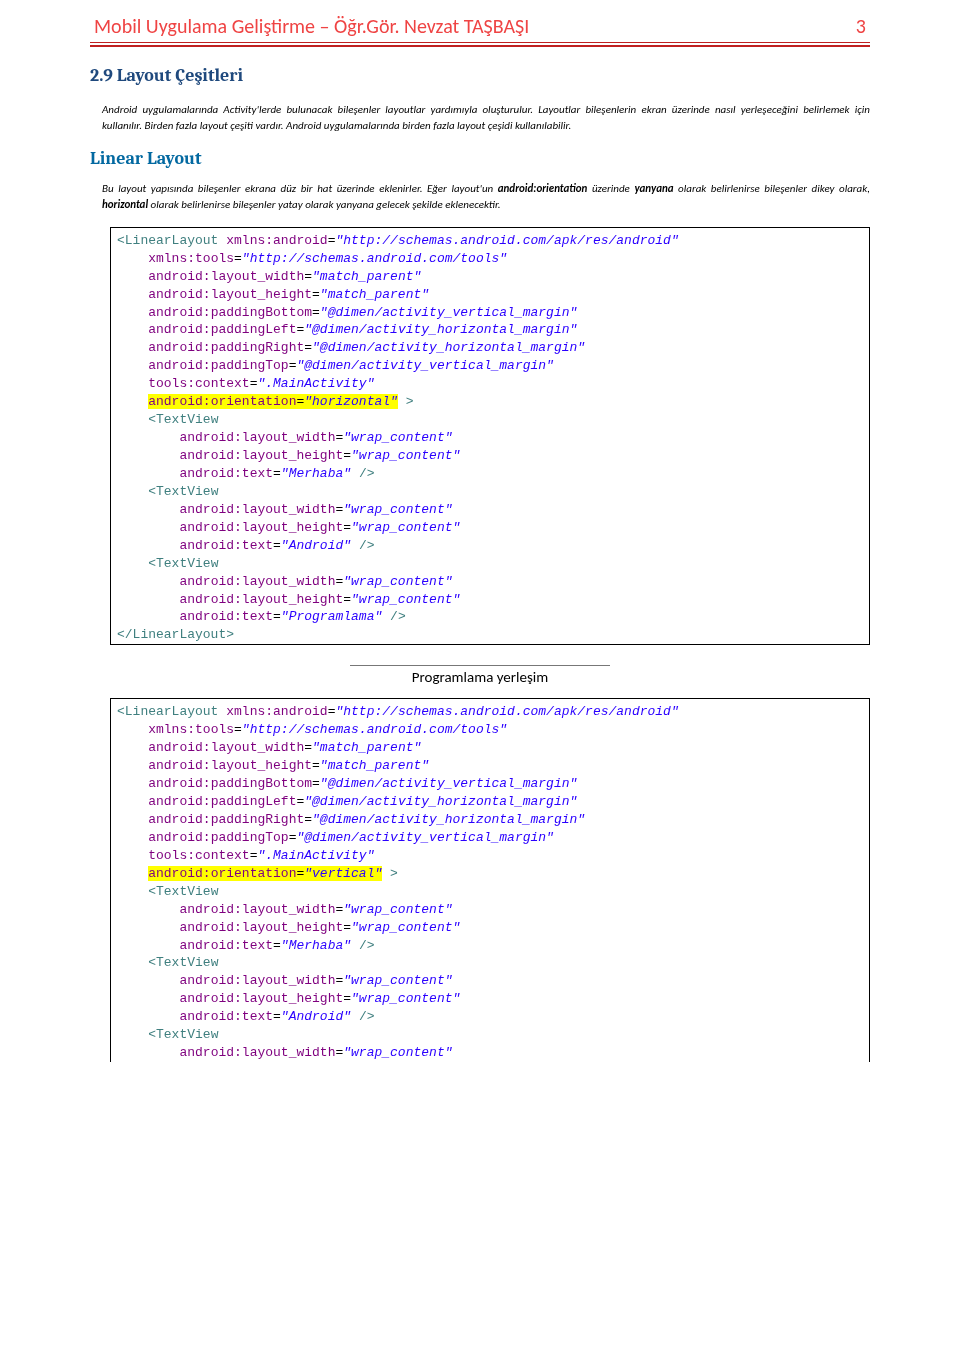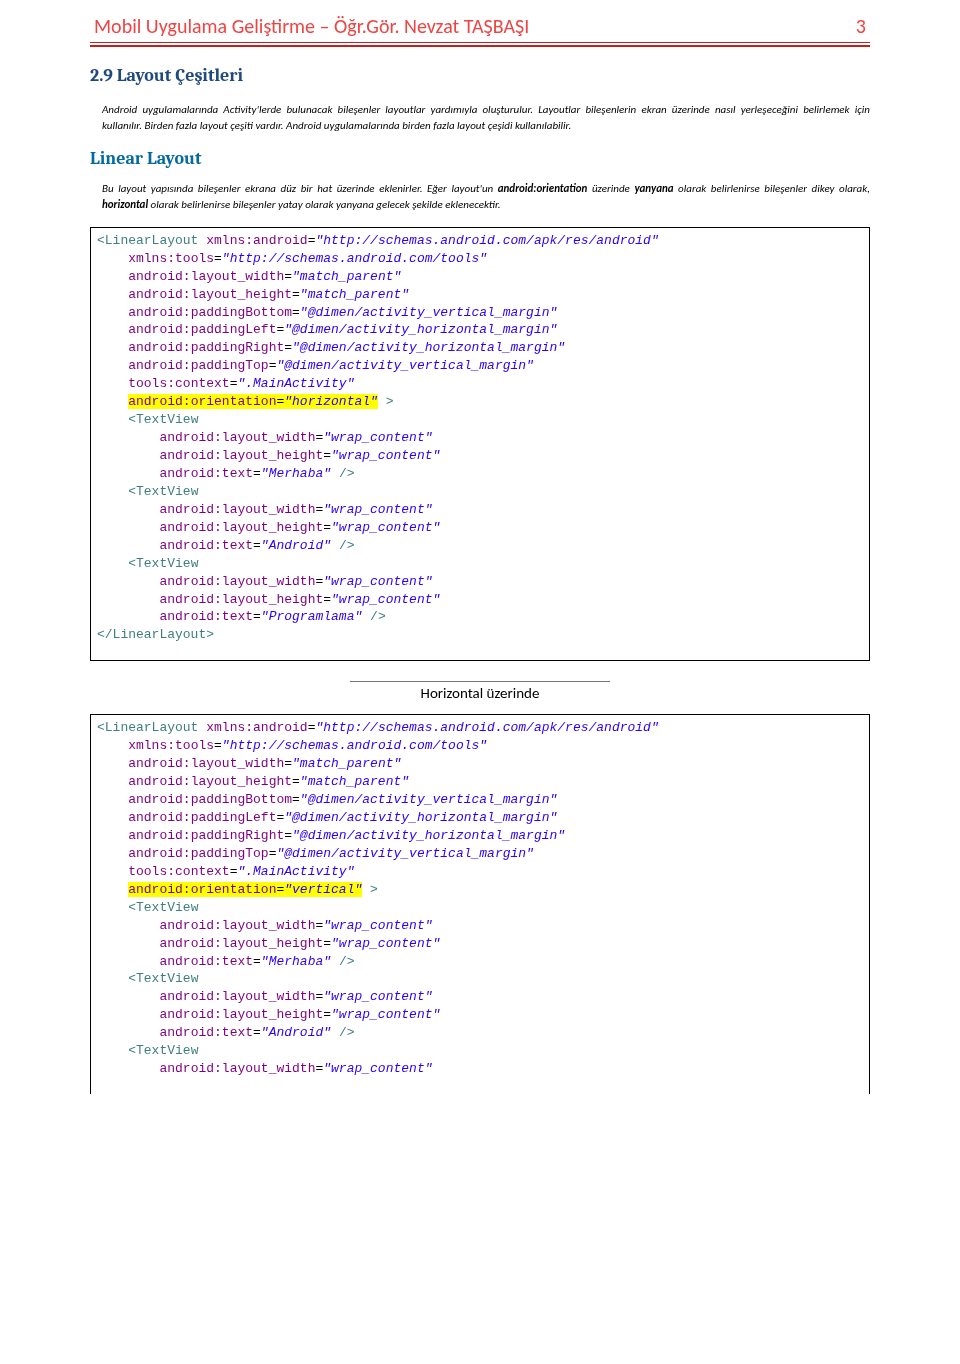--- a/index.html
+++ b/index.html
@@ -48,24 +48,25 @@
     color: #0369a1;
     font-size: 18px;
     font-weight: 700;
     margin: 6px 0 12px 0;
   }
   .code-box {
     border: 1px solid #000;
     font-family: Consolas, "Courier New", monospace;
     font-size: 13px;
     line-height: 1.38;
-    padding: 4px 6px 16px 6px;
+    padding: 4px 6px 0 6px;
     margin-bottom: 20px;
     white-space: pre;
     overflow: hidden;
+    margin-left: 20px;
   }
   .code-box .c-tag   { color: #3f7f7f; }
   .code-box .c-attr  { color: #7f007f; }
   .code-box .c-val   { color: #2a00ff; font-style: italic; }
   .code-box .c-text  { color: #000; }
   .code-box .hl { background: #ffff00; }
   .emu-divider {
     width: 260px;
     height: 1px;
     background: #777;
@@ -127,21 +128,21 @@
         <span class="c-attr">android:layout_height</span><span class="c-text">=</span><span class="c-val">"wrap_content"</span>
         <span class="c-attr">android:text</span><span class="c-text">=</span><span class="c-val">"Android"</span><span class="c-tag"> /&gt;</span>
     <span class="c-tag">&lt;TextView</span>
         <span class="c-attr">android:layout_width</span><span class="c-text">=</span><span class="c-val">"wrap_content"</span>
         <span class="c-attr">android:layout_height</span><span class="c-text">=</span><span class="c-val">"wrap_content"</span>
         <span class="c-attr">android:text</span><span class="c-text">=</span><span class="c-val">"Programlama"</span><span class="c-tag"> /&gt;</span>
 <span class="c-tag">&lt;/LinearLayout&gt;</span></div>
 
   <div class="emu-divider"></div>
 
-  <p class="caption">Horizontal üzerinde</p>
+  <p class="caption">Programlama yerleşim</p>
 
   <div class="code-box noborder-bottom"><span class="c-tag">&lt;LinearLayout</span> <span class="c-attr">xmlns:android</span><span class="c-text">=</span><span class="c-val">"http://schemas.android.com/apk/res/android"</span>
     <span class="c-attr">xmlns:tools</span><span class="c-text">=</span><span class="c-val">"http://schemas.android.com/tools"</span>
     <span class="c-attr">android:layout_width</span><span class="c-text">=</span><span class="c-val">"match_parent"</span>
     <span class="c-attr">android:layout_height</span><span class="c-text">=</span><span class="c-val">"match_parent"</span>
     <span class="c-attr">android:paddingBottom</span><span class="c-text">=</span><span class="c-val">"@dimen/activity_vertical_margin"</span>
     <span class="c-attr">android:paddingLeft</span><span class="c-text">=</span><span class="c-val">"@dimen/activity_horizontal_margin"</span>
     <span class="c-attr">android:paddingRight</span><span class="c-text">=</span><span class="c-val">"@dimen/activity_horizontal_margin"</span>
     <span class="c-attr">android:paddingTop</span><span class="c-text">=</span><span class="c-val">"@dimen/activity_vertical_margin"</span>
     <span class="c-attr">tools:context</span><span class="c-text">=</span><span class="c-val">".MainActivity"</span>

